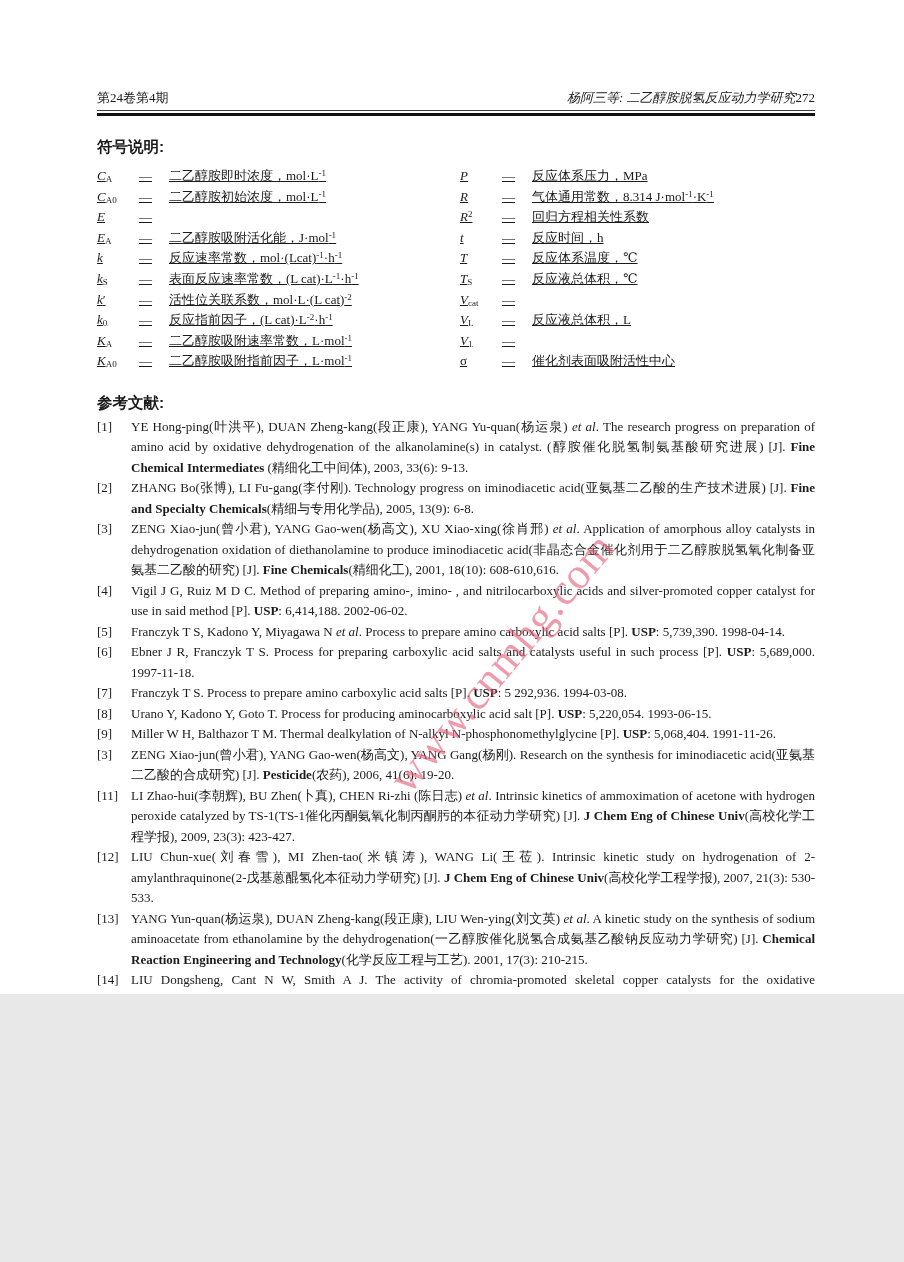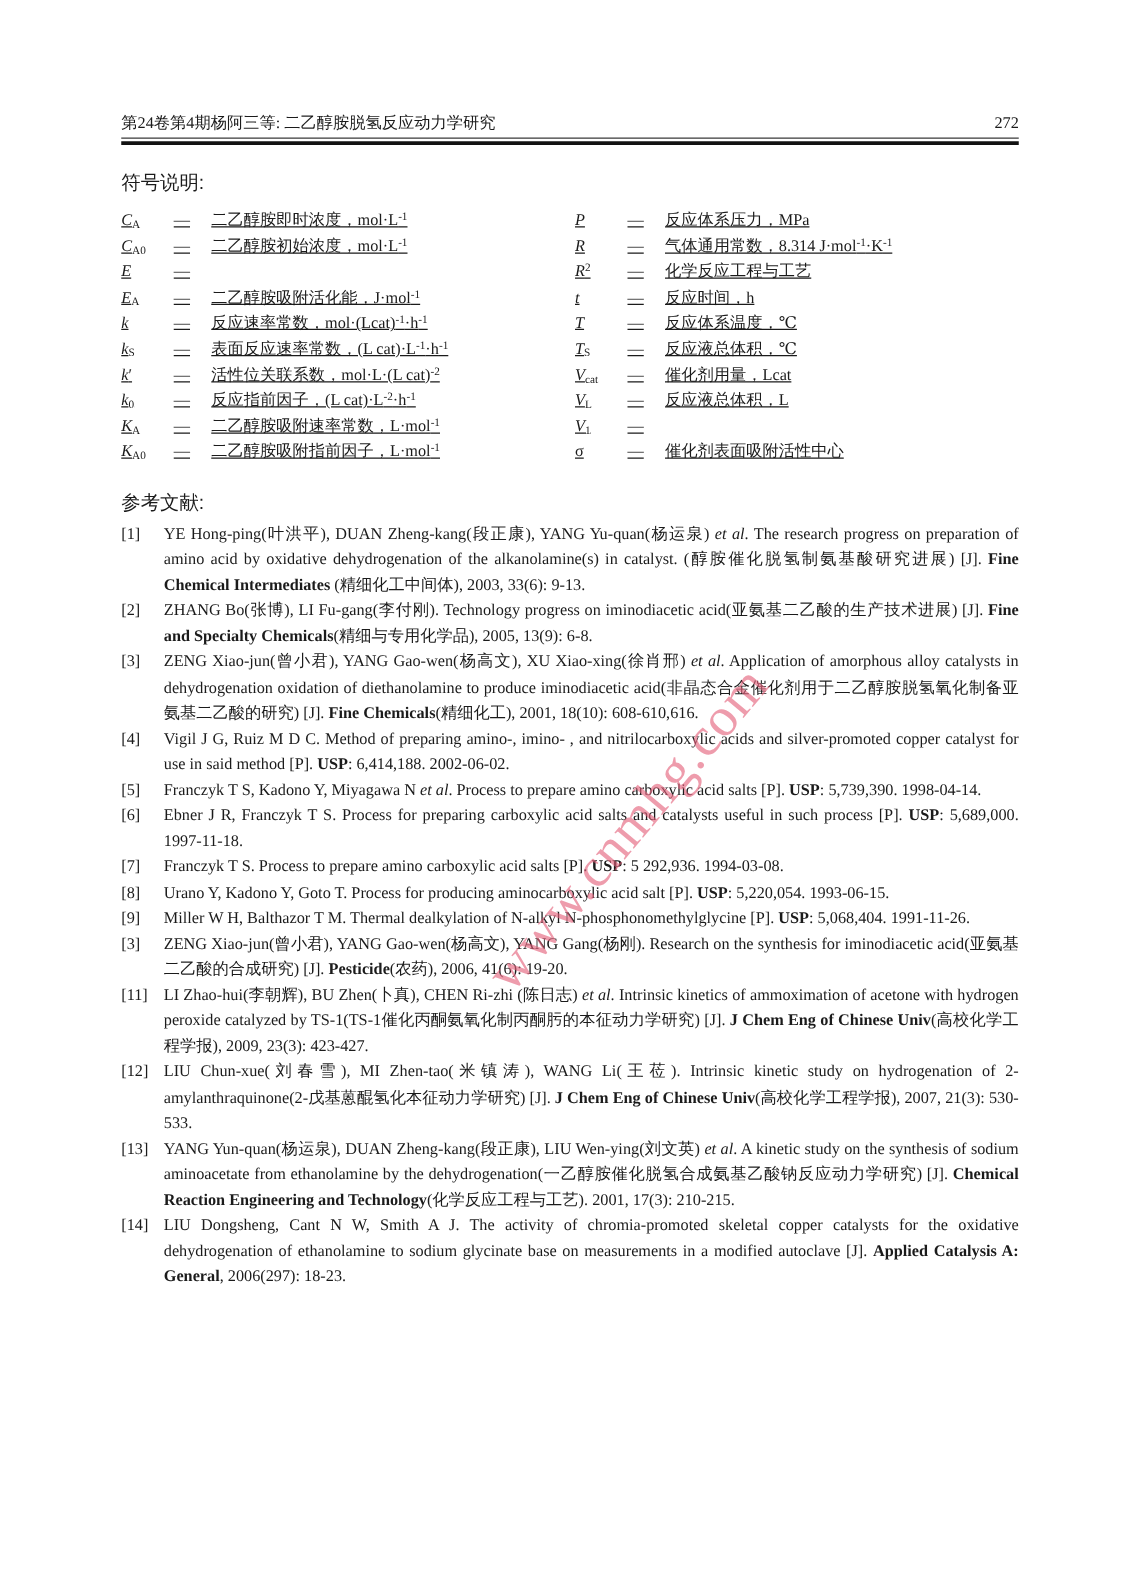--- a/index.html
+++ b/index.html
@@ -1,47 +1,47 @@
 <!DOCTYPE html>
 <html><head>
 <meta charset="utf-8">
 <style>
   html,body{margin:0;padding:0;background:#e8e8e8;}
   .page{
     position:relative;
-    width:904px;height:1262px;
+    width:904px;height:994px;
     background:#ffffff;
     overflow:hidden;
     font-family:"Liberation Serif","DejaVu Serif",serif;
     color:#1b1b1b;
   }
   .content{
     position:absolute;
     left:97px;top:0;
     width:718px;
   }
   
   .rhead{
     margin-top:90px;
     display:flex;
     align-items:baseline;
     font-size:13px;
     line-height:16px;
   }
   .rhead .left{flex:0 0 auto;}
-  .rhead .center{flex:1 1 auto;text-align:left;}
+  .rhead .center{flex:1 1 auto;text-align:right;font-style:italic;}
   .rhead .right{flex:0 0 auto;}
   .rule{margin-top:4px;}
   .rule .thin{height:1px;background:#3a3a3a;}
   .rule .thick{height:3px;background:#121212;margin-top:2px;}
   
   .sec{
     margin:20px 0 0 0;
     font-size:15.5px;
-    font-weight:normal;
+    font-weight:bold;
     line-height:22px;
     font-family:"Liberation Sans","DejaVu Sans",sans-serif;
   }
   
   .nomen{
     display:flex;
     margin-top:8px;
     font-size:13px;
   }
   .ncol-left{flex:0 0 363px;}
@@ -160,41 +160,40 @@
             <span class="ndesc">反应体系压力，MPa</span>
           </div>
           <div class="nrow">
             <span class="nsym"><i>R</i></span>
             <span class="ndash">—</span>
             <span class="ndesc">气体通用常数，8.314 J·mol<sup>-1</sup>·K<sup>-1</sup></span>
           </div>
           <div class="nrow">
             <span class="nsym"><i>R</i><sup>2</sup></span>
             <span class="ndash">—</span>
-            <span class="ndesc">化学反应工程与工艺</span>
+            <span class="ndesc">回归方程相关性系数</span>
           </div>
           <div class="nrow">
             <span class="nsym"><i>t</i></span>
             <span class="ndash">—</span>
             <span class="ndesc">反应时间，h</span>
           </div>
           <div class="nrow">
             <span class="nsym"><i>T</i></span>
             <span class="ndash">—</span>
             <span class="ndesc">反应体系温度，℃</span>
           </div>
           <div class="nrow">
             <span class="nsym"><i>T</i><sub>S</sub></span>
             <span class="ndash">—</span>
             <span class="ndesc">反应液总体积，℃</span>
           </div>
           <div class="nrow">
             <span class="nsym"><i>V</i><sub>cat</sub></span>
             <span class="ndash">—</span>
-            <span class="ndesc">催化剂用量，Lcat</span>
           </div>
           <div class="nrow">
             <span class="nsym"><i>V</i><sub>L</sub></span>
             <span class="ndash">—</span>
             <span class="ndesc">反应液总体积，L</span>
           </div>
           <div class="nrow">
             <span class="nsym"><i>V</i><sub>1</sub></span>
             <span class="ndash">—</span>
           </div>

